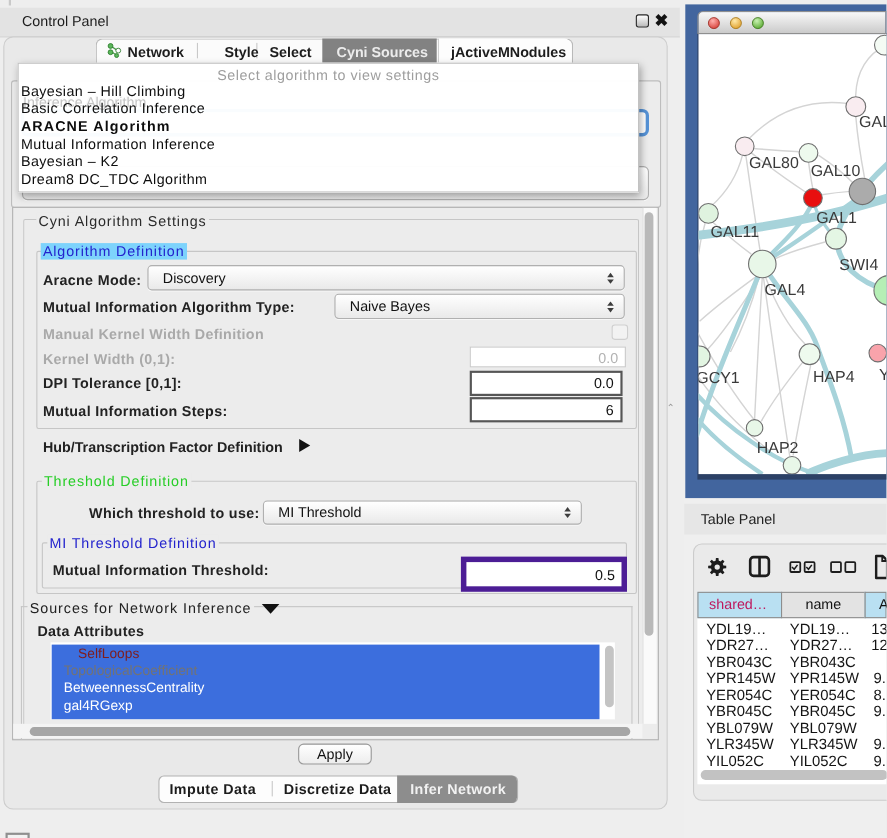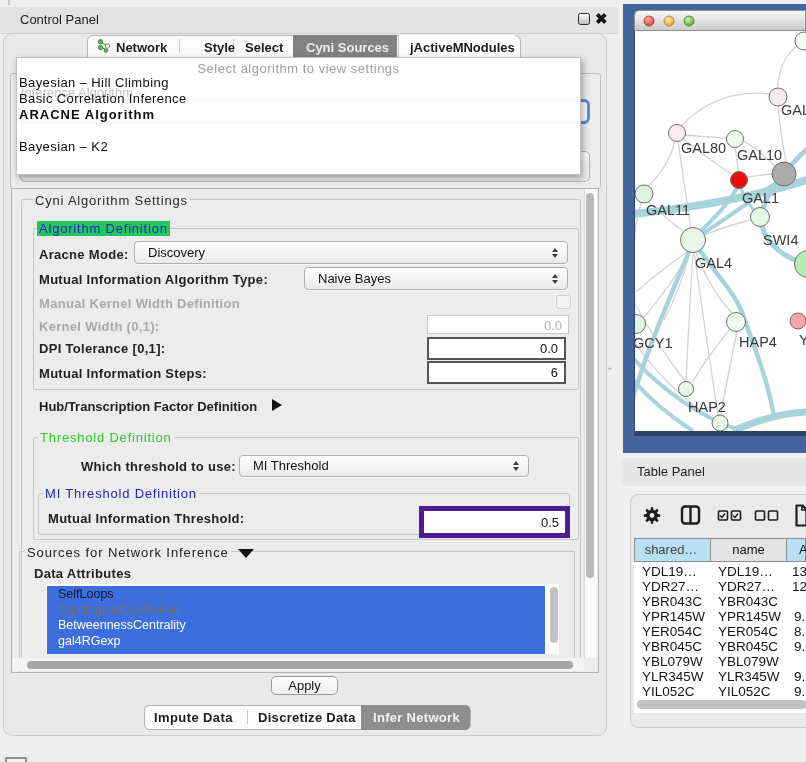--- a/index.html
+++ b/index.html
@@ -54,21 +54,21 @@
 <div class="abs" style="left:20px;top:84px;font-size:13px;color:#3a3a3a;">Inference Algorithm</div>
 <div class="abs" style="left:19px;top:99px;width:565px;height:19px;border:3px solid #5592d6;border-radius:6px;background:#fff;"></div>
 <div class="combo" style="left:20px;top:151px;width:568px;height:29px;border-radius:5px;"></div>
 
 <div class="abs" style="left:11px;top:188px;width:586px;height:483px;border:1px solid #b2b2b2;background:#ececec;"></div>
 
 <div class="abs" style="left:21px;top:199px;width:558px;height:470px;border:1px solid #c6c6c6;border-bottom:none;border-radius:2px;"></div>
 <div class="abs" style="left:33px;top:193px;background:#ececec;padding:0 2px;font-size:13px;letter-spacing:0.8px;color:#2a2a2a;">Cyni Algorithm Settings</div>
 
 <div class="gbox" style="left:33px;top:228px;width:544px;height:160px;"></div>
-<div class="abs" style="left:37px;top:221px;background:#22c55e;padding:0 2px;font-size:13px;letter-spacing:0.8px;color:#2323cd;">Algorithm Definition</div>
+<div class="abs" style="left:37px;top:221px;background:#7dd3fc;padding:0 2px;font-size:13px;letter-spacing:0.8px;color:#2323cd;">Algorithm Definition</div>
 <div class="lbl abs" style="left:39px;top:247px;">Aracne Mode:</div>
 <div class="combo" style="left:134px;top:241px;width:432px;height:21px;">
     <span class="ct">Discovery</span>
     <span class="ar"></span>
   </div>
 <div class="lbl abs" style="left:39px;top:272px;">Mutual Information Algorithm Type:</div>
 <div class="combo" style="left:304px;top:267px;width:262px;height:21px;">
     <span class="ct">Naive Bayes</span>
     <span class="ar"></span>
   </div>
@@ -105,21 +105,21 @@
     <span style="top:4px;color:#111;">0.5</span>
   </div>
 
 <div class="abs" style="left:19px;top:551px;width:554px;height:120px;border:1px solid #c6c6c6;border-bottom:none;"></div>
 <div class="abs" style="left:25px;top:545px;background:#ececec;padding:0 2px;font-size:13px;letter-spacing:0.9px;color:#222;">Sources for Network Inference</div>
 <div class="abs" style="left:238px;top:549px;width:0;height:0;border-top:9px solid #111;border-left:8px solid transparent;border-right:8px solid transparent;"></div>
 <div class="lbl abs" style="left:34px;top:566px;">Data Attributes</div>
 
 <div class="abs" style="left:46px;top:584px;width:513px;height:70px;background:#fff;overflow:hidden;">
   <div class="abs" style="left:1px;top:2px;width:498px;height:68px;background:#3c6edd;"></div>
-  <div class="abs" style="left:12px;top:3px;font-size:12.5px;color:#0f172a;text-align:right;">SelfLoops</div>
+  <div class="abs" style="left:25px;top:3px;font-size:12.5px;color:#7f1d1d;text-align:right;">SelfLoops</div>
   <div class="abs" style="left:12px;top:18.5px;font-size:12.5px;color:#737373;">TopologicalCoefficient</div>
   <div class="abs" style="left:12px;top:34px;font-size:12.5px;color:#fff;">BetweennessCentrality</div>
   <div class="abs" style="left:12px;top:49.5px;font-size:12.5px;color:#fff;">gal4RGexp</div>
   <div class="abs" style="left:504px;top:3px;width:8px;height:56px;background:#c4c4c4;border-radius:4px;"></div>
 </div>
 
 <div class="abs" style="left:584px;top:189px;width:12px;height:469px;background:#fafafa;border-left:1px solid #ddd;"></div>
 <div class="abs" style="left:586px;top:193px;width:8px;height:385px;background:#b9b9b9;border-radius:4px;"></div>
 
 <div class="abs" style="left:12px;top:658px;width:572px;height:13px;background:#f4f4f4;"></div>
@@ -133,21 +133,23 @@
 <div class="abs" style="left:154px;top:710px;font-size:13px;font-weight:bold;letter-spacing:0.4px;color:#1c1c1c;">Impute Data</div>
 <div class="abs" style="left:258px;top:710px;font-size:13px;font-weight:bold;letter-spacing:0.3px;color:#1c1c1c;">Discretize Data</div>
 <div class="abs" style="left:373px;top:710px;font-size:13px;font-weight:bold;letter-spacing:0.3px;color:#f2f2f2;">Infer Network</div>
 
 <div class="abs" style="left:16px;top:57px;width:563px;height:116px;background:rgba(255,255,255,0.97);border:1px solid #c2c2c2;box-shadow:2px 3px 7px rgba(0,0,0,0.35);">
   <div class="abs" style="left:0;top:3px;width:100%;text-align:center;font-size:13px;letter-spacing:0.5px;color:#9e9e9e;">Select algorithm to view settings</div>
   <div class="abs" style="left:4px;top:27px;font-size:13px;color:#c4c4c4;">Inference Algorithm</div>
   <div class="abs" style="left:2px;top:17px;font-size:13px;letter-spacing:0.4px;color:#0d0d0d;">Bayesian – Hill Climbing</div>
   <div class="abs" style="left:2px;top:33px;font-size:13px;letter-spacing:0.4px;color:#0d0d0d;">Basic Correlation Inference</div>
   <div class="abs" style="left:2px;top:49px;font-size:13px;font-weight:bold;letter-spacing:1px;color:#0d0d0d;">ARACNE Algorithm</div>
+  <div class="abs" style="left:2px;top:65px;font-size:13px;letter-spacing:0.4px;color:#0d0d0d;">Mutual Information Inference</div>
   <div class="abs" style="left:2px;top:81px;font-size:13px;letter-spacing:0.4px;color:#0d0d0d;">Bayesian – K2</div>
+  <div class="abs" style="left:2px;top:97px;font-size:13px;letter-spacing:0.4px;color:#0d0d0d;">Dream8 DC_TDC Algorithm</div>
 </div>
 
 <div class="abs" style="left:606px;top:366px;font-size:9px;color:#9a9a9a;">⌃</div>
 
 <div class="abs" style="left:623px;top:4px;width:183px;height:449px;background:#42659e;"></div>
 
 <div class="abs" style="left:634px;top:30px;width:172px;height:406px;background:#2c4166;"></div>
 <div class="abs" style="left:634px;top:10px;width:172px;height:21px;background:linear-gradient(#f8f8f8,#cbcbcb);border:1px solid #8f8f8f;border-radius:5px 0 0 0;box-sizing:border-box;"></div>
 <svg class="abs" style="left:640px;top:14px;" width="60" height="14" viewBox="0 0 60 14">
   <defs>
@@ -257,21 +259,21 @@
     <rect x="128.5" y="8" width="9" height="9" rx="1" stroke-width="1.6"></rect>
     <path d="M156.5 2.5 h6 l4 4 v16 h-10 z" stroke-width="2.2" stroke-linejoin="round"></path>
     <path d="M162 2.5 v4.5 h4.5" stroke-width="1.6"></path>
   </g>
 </svg>
 
 <div class="abs" style="left:634px;top:538px;width:172px;height:175px;background:#fff;"></div>
 <div class="abs" style="left:634px;top:538px;width:77px;height:24px;background:#b9e0f2;border:1px solid #8d8d8d;box-sizing:border-box;"></div>
 <div class="abs" style="left:710px;top:538px;width:77px;height:24px;background:#e3e3e3;border:1px solid #8d8d8d;box-sizing:border-box;"></div>
 <div class="abs" style="left:786px;top:538px;width:20px;height:24px;background:#b9e0f2;border:1px solid #8d8d8d;box-sizing:border-box;"></div>
-<div class="abs" style="left:634px;top:542px;width:74px;text-align:center;font-size:13px;color:#404040;">shared…</div>
+<div class="abs" style="left:634px;top:542px;width:74px;text-align:center;font-size:13px;color:#be185d;">shared…</div>
 <div class="abs" style="left:710px;top:542px;width:77px;text-align:center;font-size:13px;color:#111;">name</div>
 <div class="abs" style="left:799px;top:542px;font-size:13px;color:#111;">A</div>
 <div class="abs" style="left:634px;top:562px;width:172px;height:136px;overflow:hidden;font-size:13.5px;color:#141414;">
   <div class="abs" style="left:8px;top:2px;">YDL19…</div>
     <div class="abs" style="left:84px;top:2px;">YDL19…</div>
     <div class="abs" style="left:158px;top:2px;">13</div>
   <div class="abs" style="left:8px;top:17px;">YDR27…</div>
     <div class="abs" style="left:84px;top:17px;">YDR27…</div>
     <div class="abs" style="left:158px;top:17px;">12</div>
   <div class="abs" style="left:8px;top:32px;">YBR043C</div>

